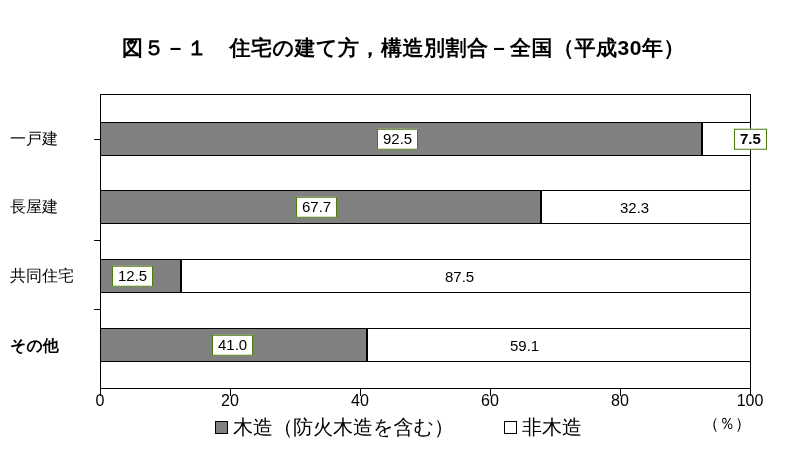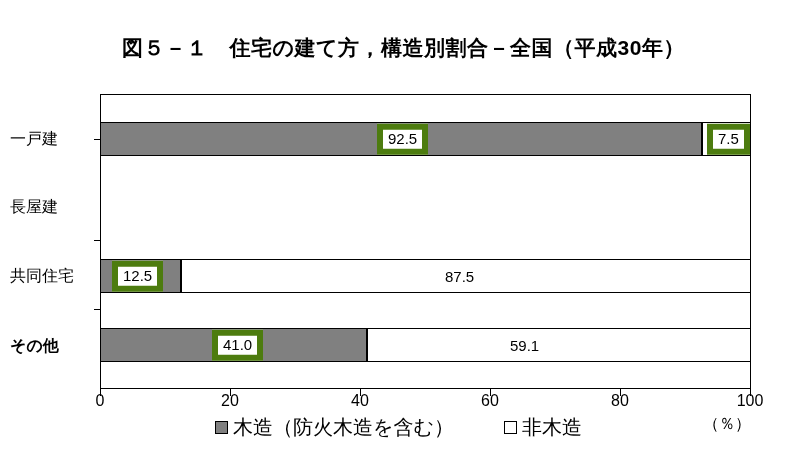--- a/index.html
+++ b/index.html
@@ -65,21 +65,21 @@
   .seg-label {
     position: absolute;
     top: 50%;
     transform: translateY(-50%);
     font-size: 15px;
     color: #000000;
     white-space: nowrap;
   }
   .seg-label.boxed {
     background: #ffffff;
-    border: 6px solid #4d7c0f;
+    border: 1px solid #4d7c0f;
     padding: 1px 5px;
     line-height: 1.1;
   }
   .cat-label {
     position: absolute;
     right: 0;
     font-size: 16px;
     text-align: left;
     white-space: nowrap;
     line-height: 1;
@@ -151,23 +151,29 @@
 
   <div class="cat-label" style="left:10px; width:82px; top:268px;">共同住宅</div>
   <div class="cat-tick" style="left:94px; top:309px;"></div>
 
   <div class="cat-label" style="left:10px; width:82px; top:338px;font-weight:bold;">その他</div>
 
   <div class="bar-row" style="top:122px; left:100px; width:651px;">
     <div class="bar-seg seg-wood" style="left:0px; width:602px;"></div>
     <div class="bar-seg seg-nonwood" style="left:602px; width:49px;"></div>
     <div class="seg-label boxed" style="left:277px;">92.5</div>
-    <div class="seg-label boxed" style="left:607px;">7.5</div>
-  </div>
-
+    <div class="seg-label boxed" style="left:634px;font-weight:bold;">7.5</div>
+  </div>
+
+  <div class="bar-row" style="top:190px; left:100px; width:651px;">
+    <div class="bar-seg seg-wood" style="left:0px; width:441px;"></div>
+    <div class="bar-seg seg-nonwood" style="left:441px; width:210px;"></div>
+    <div class="seg-label boxed" style="left:196px;">67.7</div>
+    <div class="seg-label" style="left:520px;">32.3</div>
+  </div>
 
   <div class="bar-row" style="top:259px; left:100px; width:651px;">
     <div class="bar-seg seg-wood" style="left:0px; width:81px;"></div>
     <div class="bar-seg seg-nonwood" style="left:81px; width:570px;"></div>
     <div class="seg-label boxed" style="left:12px;">12.5</div>
     <div class="seg-label" style="left:345px;">87.5</div>
   </div>
 
   <div class="bar-row" style="top:328px; left:100px; width:767px;">
     <div class="bar-seg seg-wood" style="left:0px; width:267px;"></div>

